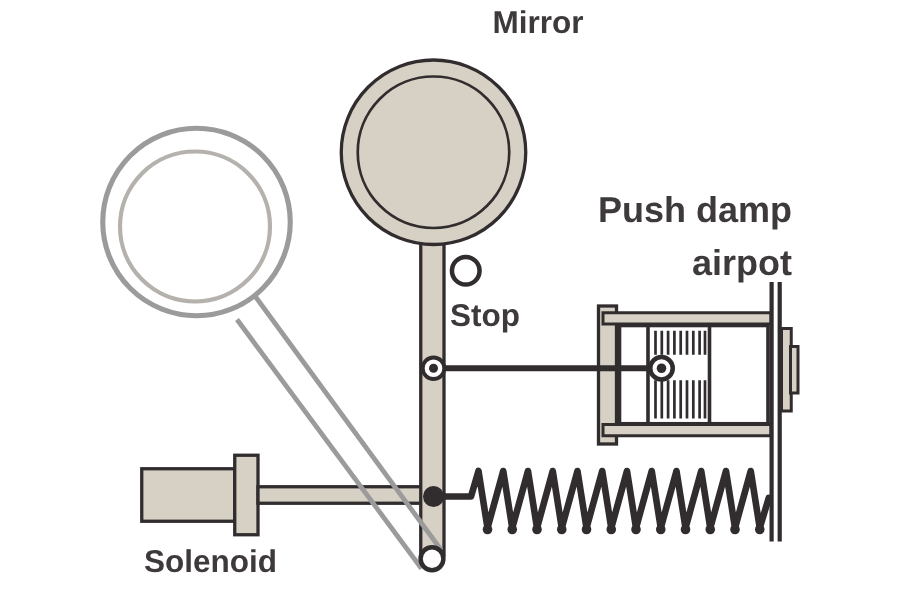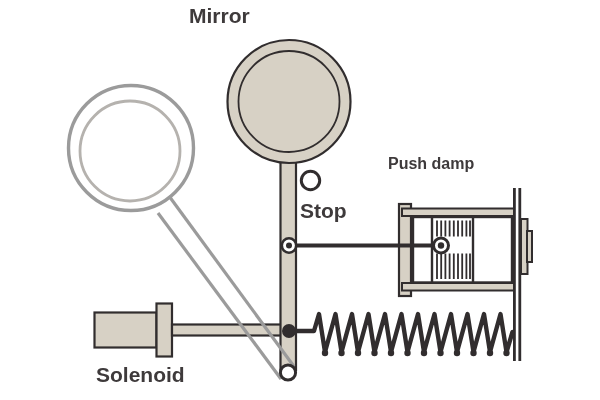--- a/index.html
+++ b/index.html
@@ -6,21 +6,21 @@
   .stage {
     position:relative; width:600px; height:400px;
     background:var(--bg,#ffffff); overflow:hidden;
     font-family:"Liberation Sans", sans-serif;
   }
   .stage svg { position:absolute; left:0; top:0; }
   .lbl {
     position:absolute; font-weight:bold; font-size:21px; line-height:1.15;
     color:var(--text,#3e3a3b); white-space:nowrap;
   }
-  .lbl.center { text-align:left; white-space:normal; }
+  .lbl.center { text-align:right; white-space:normal; }
   
   .f-beige { fill:var(--beige,#d7d1c5); stroke:var(--dark,#312d2e); }
   .s-dark  { fill:none; stroke:var(--dark,#312d2e); }
   .f-dark  { fill:var(--dark,#312d2e); stroke:none; }
   .f-white { fill:var(--white,#ffffff); stroke:var(--dark,#312d2e); }
   .s-gray  { fill:none; stroke:var(--gray,#9b9b9b); }
   .rim     { fill:var(--white,#ffffff); stroke:var(--rim,#b5b2ae); }
 </style>
 </head>
 <body>
@@ -85,19 +85,20 @@
     <circle cx="288" cy="372.5" r="7.6" class="f-white" stroke-width="3"></circle>
 
     <circle cx="131" cy="148" r="62.5" class="s-gray" stroke-width="3.4"></circle>
     <circle cx="130" cy="151" r="50" class="rim" stroke-width="2.8"></circle>
   </svg>
 
   <div class="lbl center" style="left:189px; top:4px; width:200px;">Mirror</div>
 
   <div class="lbl" style="left:300px; top:199px;text-align:center;">Stop</div>
 
-  <div class="lbl center" style="left:388px; top:152px; width:140px; font-size:16px; line-height:1.45;">
+  <div class="lbl center" style="left:388px; top:124px; width:140px; font-size:24px; line-height:1.45;">
     <div>Push damp</div>
+    <div>airpot</div>
   </div>
 
   <div class="lbl" style="left:96px; top:363px;">Solenoid</div>
 
 </div>
 
 </body></html>

